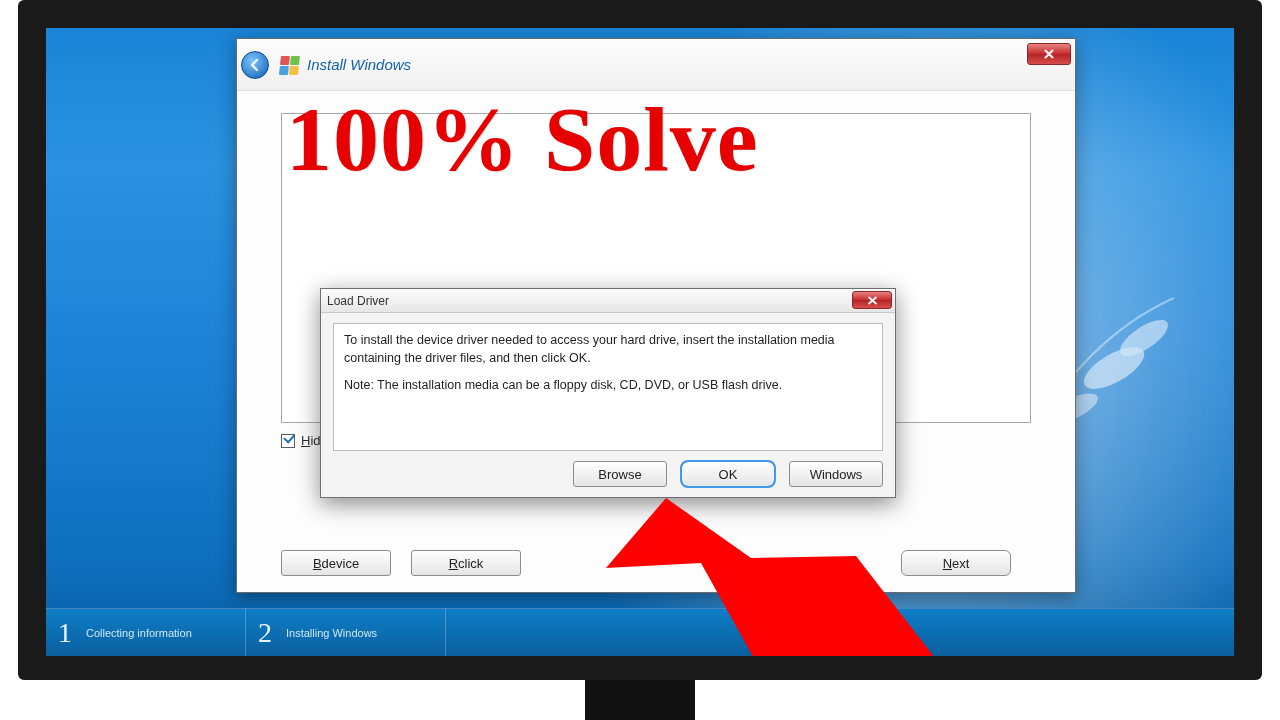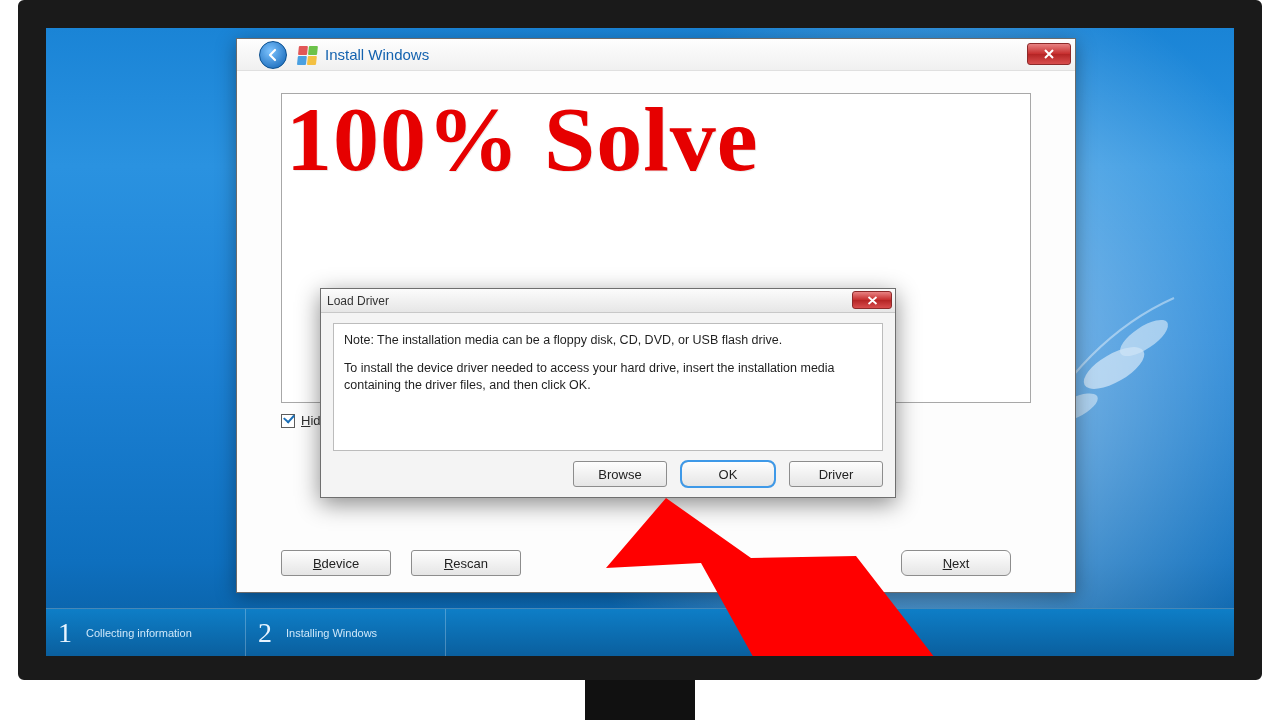--- a/index.html
+++ b/index.html
@@ -44,27 +44,28 @@
   
   .installer {
     position: absolute;
     left: 190px; top: 10px;
     width: 840px; height: 555px;
     background: #fdfdfd;
     border: 1px solid #6b6b6b;
     box-shadow: 0 4px 18px rgba(0,0,0,0.35);
   }
   .installer-titlebar {
-    height: 32px;
+    height: 52px;
     display: flex;
     align-items: center;
-    padding: 0 22px;
+    padding: 0 4px;
     background: linear-gradient(180deg, #fefefe, #f0f0f0);
     border-bottom: 1px solid #e0e0e0;
     position: relative;
+    font-style: italic;
   }
   .back-btn {
     width: 28px; height: 28px;
     border-radius: 50%;
     background: radial-gradient(circle at 40% 35%, #7ec4ff, #0a5db0);
     border: 1px solid #0a4f8f;
     display: flex;
     align-items: center; justify-content: center;
     color: #fff;
     font-size: 16px;
@@ -276,44 +277,44 @@
       <div class="installer-body">
         <div class="drive-list"></div>
         <div class="checkbox-row">
           <span class="chk"></span>
           <span><u>H</u><span>ide dri</span></span>
         </div>
       </div>
 
       <div class="installer-buttons">
         <button class="sys-btn"><u>B</u><span>device</span></button>
-        <button class="sys-btn"><u>R</u><span>escan</span></button>
+        <button class="sys-btn"><u>R</u><span>click</span></button>
         <button class="sys-btn next-btn"><u>N</u><span>ext</span></button>
       </div>
     </div>
 
     <div class="dialog">
       <div class="dialog-titlebar">
         <span>Load Driver</span>
         <div class="close-btn">
           <svg width="11" height="9" viewBox="0 0 11 9">
               <path d="M1.5 1 L9.5 8 M9.5 1 L1.5 8" stroke="#fff" stroke-width="1.8"></path>
             </svg>
         </div>
       </div>
       <div class="dialog-content">
         <div class="dialog-text-frame">
+          <p>To install the device driver needed to access your hard drive, insert the installation media containing the driver files, and then click OK.</p>
           <p>Note: The installation media can be a floppy disk, CD, DVD, or USB flash drive.</p>
-          <p>To install the device driver needed to access your hard drive, insert the installation media containing the driver files, and then click OK.</p>
         </div>
       </div>
       <div class="dialog-buttons">
         <button class="sys-btn">Browse</button>
         <button class="sys-btn default-btn">OK</button>
-        <button class="sys-btn">Driver</button>
+        <button class="sys-btn">Windows</button>
       </div>
     </div>
 
     <div class="steps">
       <div class="step">
         <span class="num">1</span>
         <span>Collecting information</span>
       </div>
       <div class="step">
         <span class="num">2</span>

